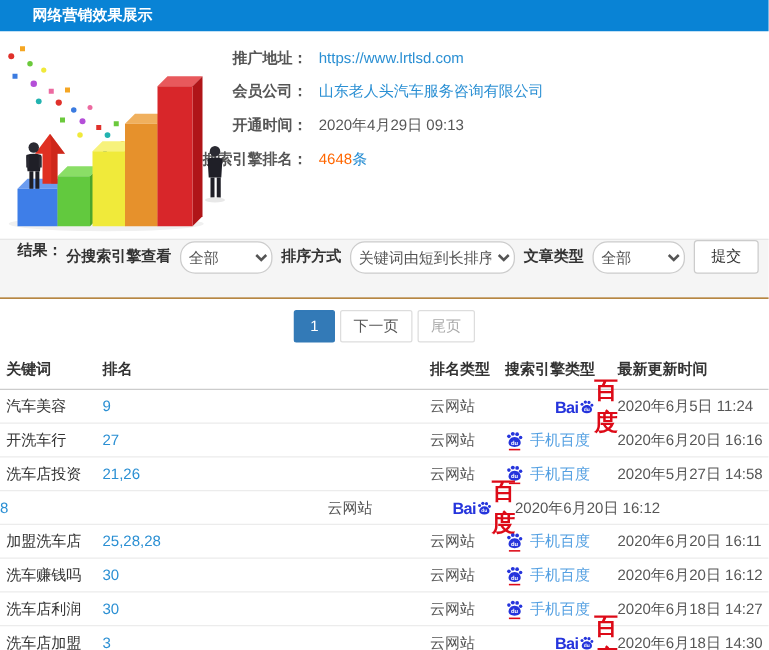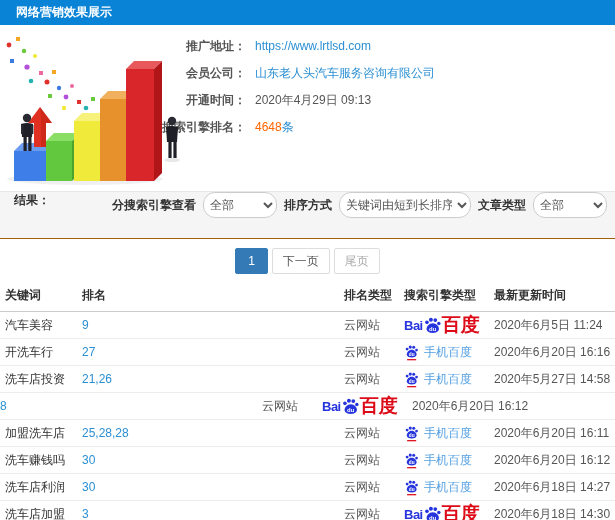--- a/index.html
+++ b/index.html
@@ -4,21 +4,21 @@
 <style>
   * { box-sizing: border-box; }
   html,body { margin:0; padding:0; }
   body {
     width:615px; height:520px; overflow:hidden; position:relative;
     background:#fff; color:#333;
     font-family:"Liberation Sans","DejaVu Sans",sans-serif; font-size:12px;
   }
   
   .header-bar { height:25px; background:var(--header-bg,#0983d5); color:#fff;
-    line-height:25px; padding-left:16px; font-weight:bold; font-size:12px; }
+    line-height:25px; padding-left:26px; font-weight:bold; font-size:12px; }
   
   .info-section { position:relative; height:166px; }
   .chart-illu { position:absolute; left:0; top:4px; }
   .info-list { padding-top:13px; }
   .info-row { display:flex; margin-bottom:11px; line-height:16px; }
   .info-label { width:246px; text-align:right; font-weight:bold; color:#555; }
   .info-value { margin-left:9px; color:#555; }
   a.link { color:var(--link-blue,#2a8fd3); text-decoration:none; cursor:pointer; }
   .rank-count { color:var(--accent-orange,#ff6600); font-weight:normal; }
   .rank-unit { color:var(--link-blue,#2a8fd3); }
@@ -48,21 +48,21 @@
   .trow { display:flex; align-items:center; height:27px; border-bottom:1px solid #ececec; }
   .c-keyword { width:82px; padding-left:5px; }
   .c-rank { width:262px; }
   .trow .c-rank { color:var(--link-blue,#2a8fd3); cursor:pointer; }
   .c-ranktype { width:60px; color:#555; }
   .thead .c-ranktype { color:#333; }
   .c-engine { width:90px; display:flex; align-items:center; }
   .c-time { flex:1; color:#555; }
   .thead .c-time { color:#333; }
   
-  .baidu-logo { display:inline-flex; align-items:center; }
+  .baidu-logo { display:inline-flex; align-items:center;margin-left:40px; }
   .bai { color:var(--baidu-blue,#2534dc); font-size:13px; font-weight:bold; letter-spacing:-0.5px; }
   .cn { color:var(--baidu-red,#dd0a17); font-size:19px; font-weight:bold; }
   .paw-shape { fill:var(--baidu-blue,#2534dc); }
   .paw-underline { fill:var(--baidu-red,#dd0a17); }
   .mobile-logo { display:inline-flex; align-items:center; gap:5px; }
   .mlabel { color:var(--mobile-text,#54a0e2); font-size:12px; }
   svg text { font-family:"Liberation Sans","DejaVu Sans",sans-serif; }
 </style>
 </head>
 <body>
@@ -181,20 +181,21 @@
       <option>全部</option>
     </select>
     <span class="filter-label">排序方式</span>
     <select class="sel-sort">
       <option>关键词由短到长排序</option>
     </select>
     <span class="filter-label">文章类型</span>
     <select class="sel-type">
       <option>全部</option>
     </select>
+    <button class="submit-btn">提交</button>
   </div>
 </div>
 
 <div class="pagination">
   <span class="page-btn active">1</span>
   <span class="page-btn">下一页</span>
   <span class="page-btn disabled">尾页</span>
 </div>
 
 <div class="table">

